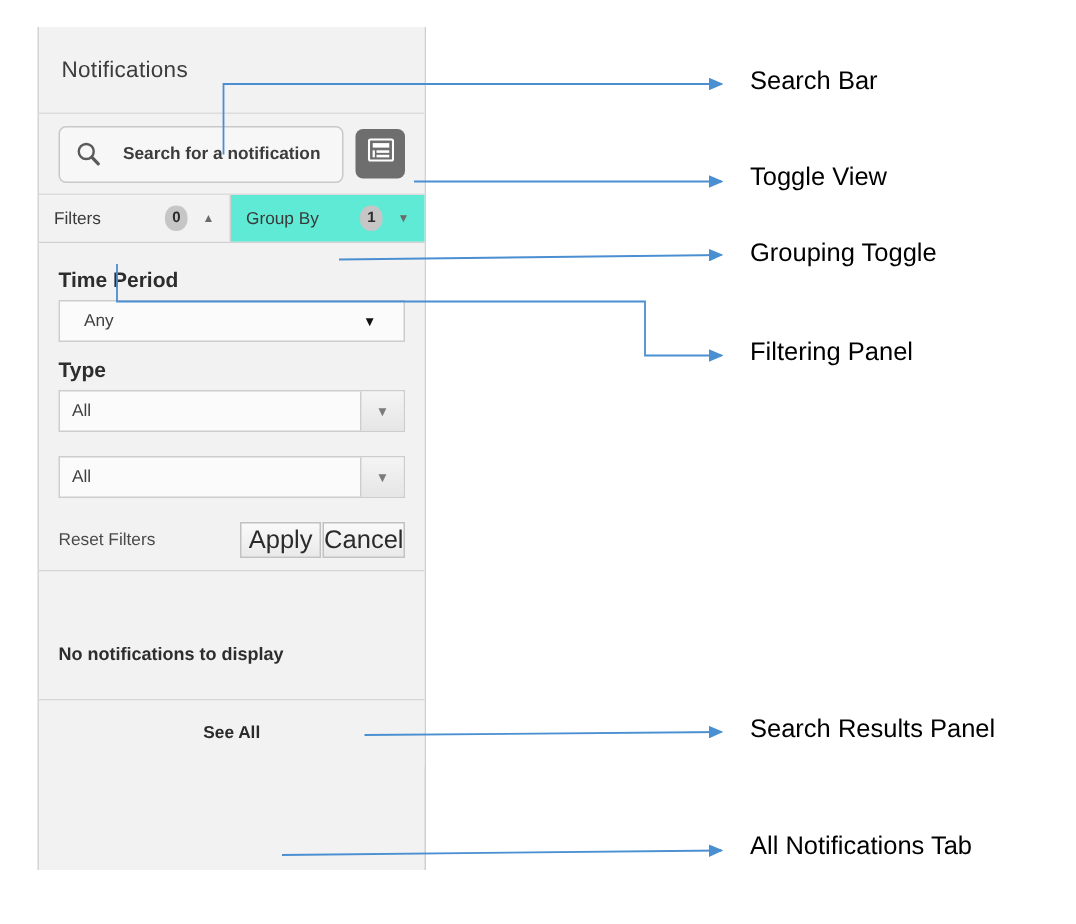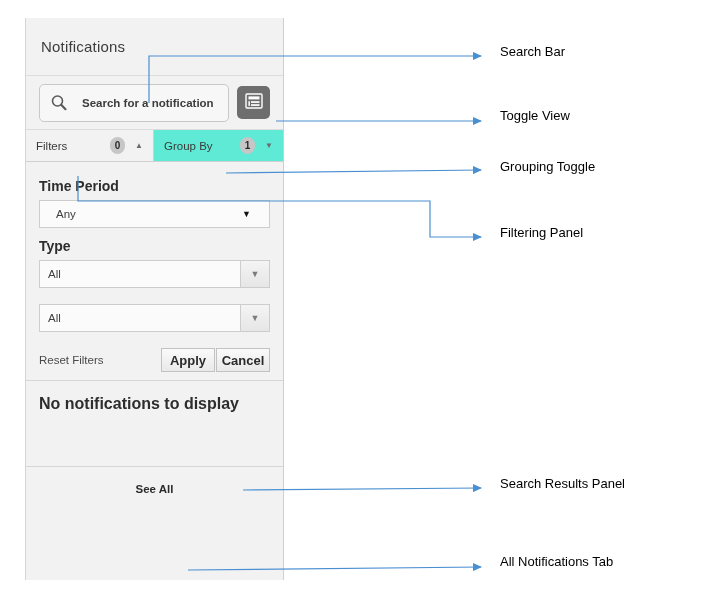--- a/index.html
+++ b/index.html
@@ -202,40 +202,41 @@
     color: #4a4a4a;
   }
   .btn {
     height: 24px;
     min-width: 54px;
     background: linear-gradient(#fafafa, #e9e9e9);
     border: 1px solid #c2c2c2;
     display: flex;
     align-items: center;
     justify-content: center;
-    font-size: 13px;
-    font-weight: bold;
+    font-size: 17px;
+    font-weight: normal;
     color: #2b2b2b;
     box-sizing: border-box;
   }
   .btn.apply { margin-left: auto; }
   .btn.cancel { margin-left: 1px; }
 
   
   .results {
     height: 86px;
     background: #f2f2f2;
     border-bottom: 1px solid #d6d6d6;
     box-sizing: border-box;
     padding: 14px 13px;
   }
   .results-empty {
-    font-size: 16px;
+    font-size: 12px;
     font-weight: bold;
     color: #2d2d2d;
+    margin-top: 34px;
   }
 
   .see-all-bar {
     height: 44px;
     display: flex;
     align-items: center;
     justify-content: center;
     background: #f2f2f2;
   }
   .see-all {
@@ -246,21 +247,21 @@
 
   
   #annot-svg {
     position: absolute;
     left: 0; top: 0;
     width: 717px; height: 616px;
     pointer-events: none;
   }
   .annot-label {
     position: absolute;
-    font-size: 13px;
+    font-size: 17px;
     color: #000000;
     white-space: nowrap;
     font-family: "Liberation Sans", sans-serif;
   }
 </style>
 </head>
 <body>
 
 <div id="notif-panel">
 

